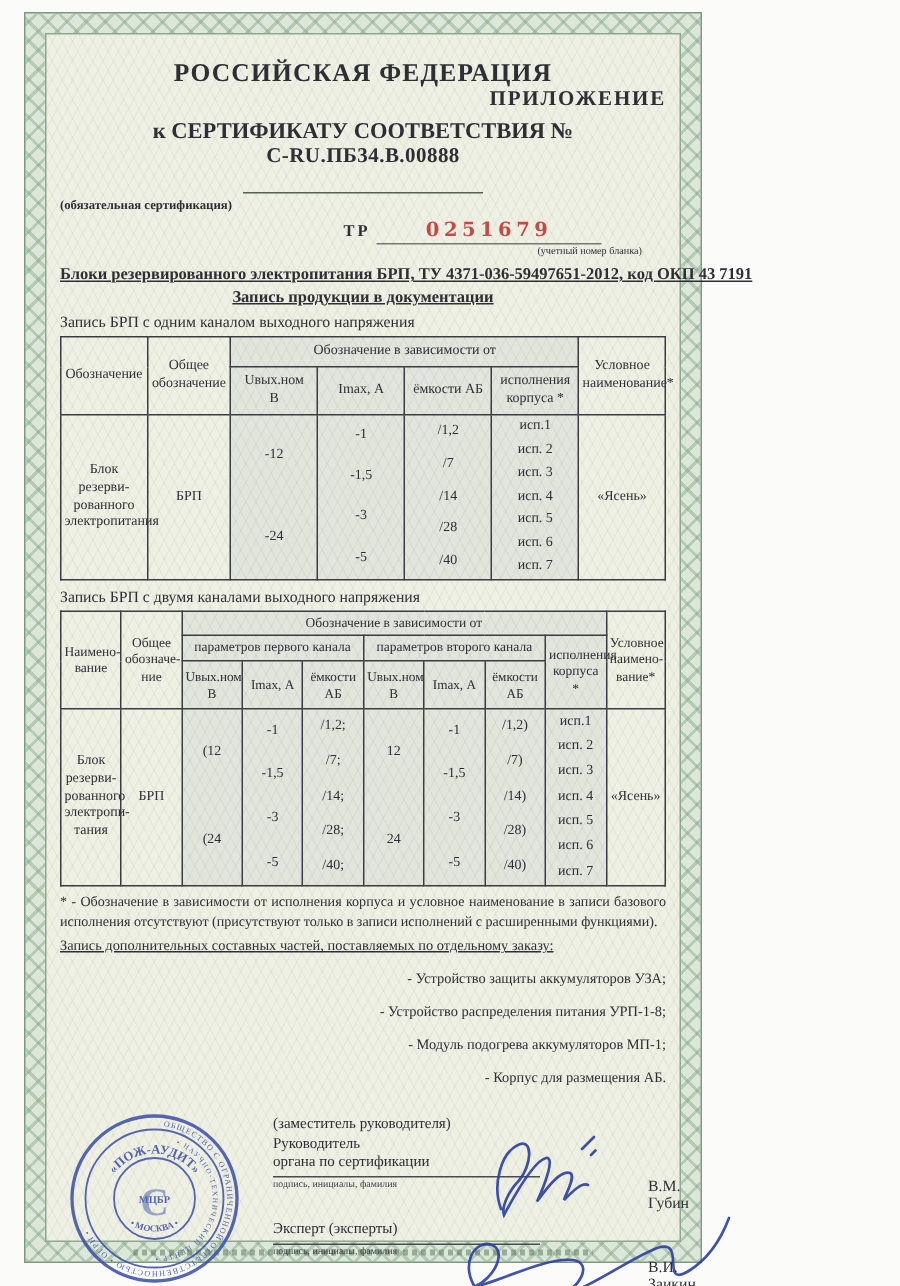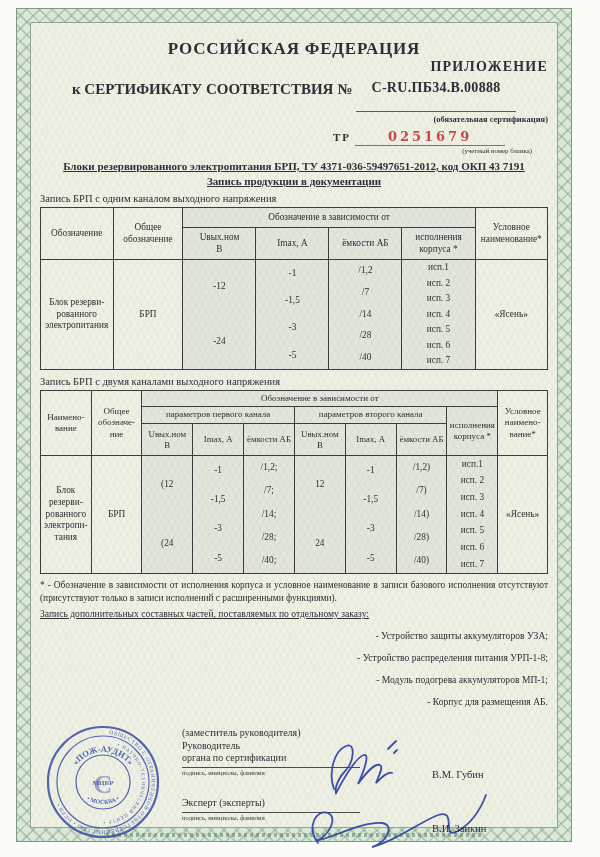--- a/index.html
+++ b/index.html
@@ -1,19 +1,19 @@
 <!DOCTYPE html>
 <html><head>
 <meta charset="utf-8">
 <style>
   * { box-sizing: border-box; margin: 0; padding: 0; }
   html,body { width:600px; height:857px; background:#fbfcf9; overflow:hidden;
               font-family:"Liberation Serif","DejaVu Serif",serif; color:#2e2e35; }
 
-  .cert { position:absolute; left:16px; top:8px; width:556px; height:834px;
+  .cert { position:absolute; left:16px; top:8px; width:452px; height:834px;
           border:1px solid #7d9a80;
           background:
             repeating-linear-gradient(45deg, rgba(120,158,124,.38) 0 2px, transparent 2px 9px),
             repeating-linear-gradient(-45deg, rgba(120,158,124,.38) 0 2px, transparent 2px 9px),
             #dce6d9;
           padding:13px; }
   .cert-inner { position:relative; width:100%; height:100%;
           border:1px solid #8ea890;
           background-color:#eef0e4;
           background-image:
@@ -23,21 +23,21 @@
   .micro-line { position:absolute; left:16%; right:16%; bottom:4px; height:4px; opacity:.55;
           background: repeating-linear-gradient(90deg, #5d7f61 0 3px, transparent 3px 6px); }
   .pre { white-space:pre-line; }
 
   .h-country { margin-top:14px; font-size:17px; font-weight:bold; letter-spacing:.8px; text-align:center; }
   .h-attach  { font-size:14px; font-weight:bold; letter-spacing:1.2px; text-align:right; }
   .h-certline{ margin-top:5px; font-size:15px; font-weight:bold; text-align:center; }
   .h-certnum { display:inline-block; font-size:14px; font-weight:bold; letter-spacing:.3px;
                border-bottom:1px solid #55605a; min-width:160px; text-align:center; vertical-align:2px;
                padding:0 4px 15px; }
-  .h-certnote{ margin-top:2px; font-size:8.5px; font-weight:bold; text-align:right; }
+  .h-certnote{ margin-top:2px; font-size:8.5px; font-weight:bold; text-align:left; }
   .tr-row  { position:relative; margin:3px 10px 0 auto; width:205px; text-align:left; }
   .tr-label{ display:inline-block; font-size:11px; font-weight:bold; letter-spacing:2px; }
   .tr-num  { display:inline-block; font-family:"DejaVu Serif",serif; font-size:13px; font-weight:bold;
              letter-spacing:3px; color:#c64a44; border-bottom:1px solid #777; min-width:150px;
              text-align:center; padding:0 2px 1px; }
   .tr-note { font-size:6.8px; text-align:right; margin-top:1px; padding-right:6px; }
 
   .title1 { margin-top:6px; font-size:11px; font-weight:bold; text-align:center; white-space:nowrap;
             text-decoration:underline; }
   .title2 { margin-top:3px; font-size:11px; font-weight:bold; text-align:center; text-decoration:underline; }

